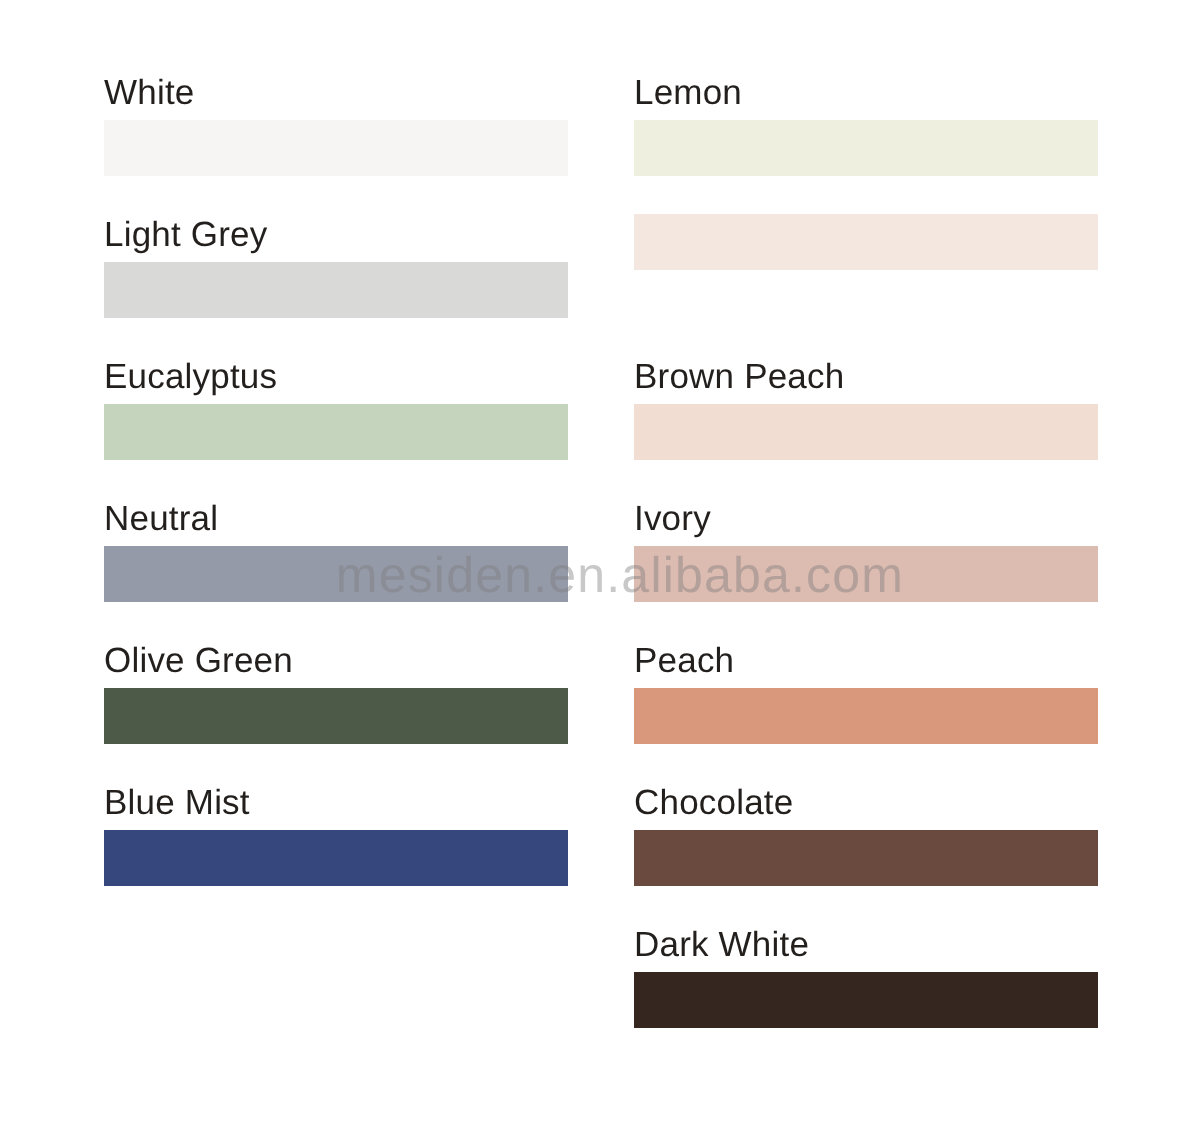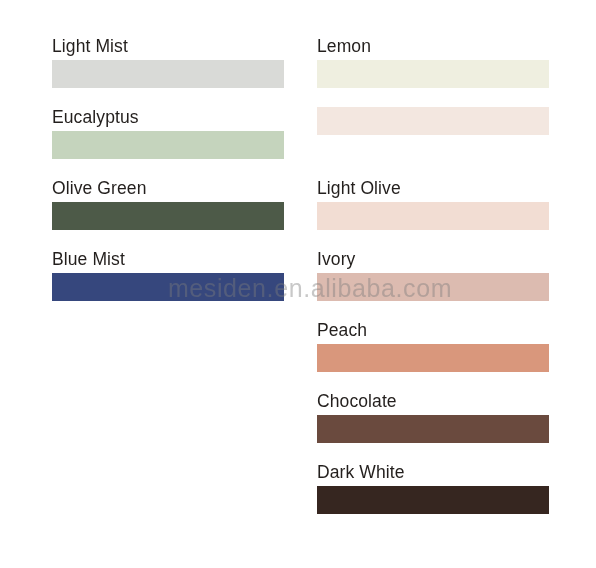--- a/index.html
+++ b/index.html
@@ -72,46 +72,54 @@
     user-select: none;
   }
 </style>
 </head>
 <body>
 
 <div id="palette-board">
 
   <div class="column" id="column-left">
       <div class="swatch-entry">
-        <span class="swatch-label">Light Mist</span>
+        <span class="swatch-label">White</span>
+        <span class="swatch-chip" style="background: rgb(246, 245, 243);"></span>
+      </div>
+      <div class="swatch-entry">
+        <span class="swatch-label">Light Grey</span>
         <span class="swatch-chip" style="background: rgb(217, 218, 215);"></span>
       </div>
       <div class="swatch-entry">
         <span class="swatch-label">Eucalyptus</span>
         <span class="swatch-chip" style="background: rgb(197, 212, 189);"></span>
+      </div>
+      <div class="swatch-entry">
+        <span class="swatch-label">Neutral</span>
+        <span class="swatch-chip" style="background: rgb(149, 154, 168);"></span>
       </div>
       <div class="swatch-entry">
         <span class="swatch-label">Olive Green</span>
         <span class="swatch-chip" style="background: rgb(77, 90, 72);"></span>
       </div>
       <div class="swatch-entry">
         <span class="swatch-label">Blue Mist</span>
         <span class="swatch-chip" style="background: rgb(54, 71, 125);"></span>
       </div>
     </div>
   <div class="column" id="column-right">
       <div class="swatch-entry">
         <span class="swatch-label">Lemon</span>
         <span class="swatch-chip" style="background: rgb(239, 239, 224);"></span>
       </div>
       <div class="swatch-entry">
         <span class="swatch-chip" style="background: rgb(243, 231, 224);"></span>
       </div>
       <div class="swatch-entry">
-        <span class="swatch-label">Light Olive</span>
+        <span class="swatch-label">Brown Peach</span>
         <span class="swatch-chip" style="background: rgb(242, 221, 211);"></span>
       </div>
       <div class="swatch-entry">
         <span class="swatch-label">Ivory</span>
         <span class="swatch-chip" style="background: rgb(220, 187, 176);"></span>
       </div>
       <div class="swatch-entry">
         <span class="swatch-label">Peach</span>
         <span class="swatch-chip" style="background: rgb(217, 151, 124);"></span>
       </div>

